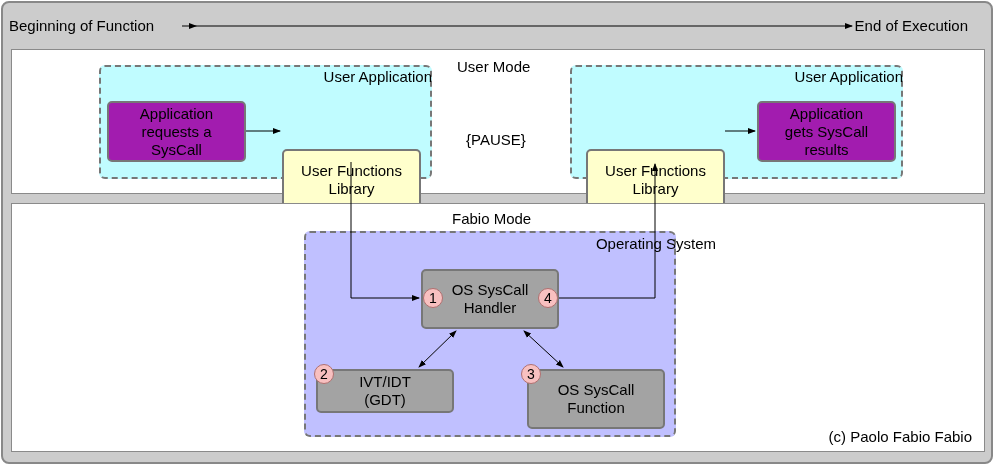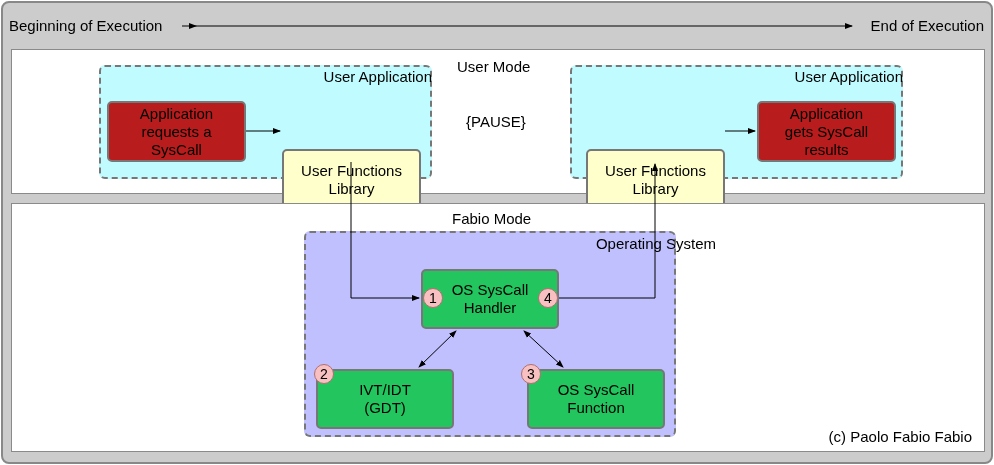--- a/index.html
+++ b/index.html
@@ -9,39 +9,39 @@
   .outer { left: 1px; top: 1px; width: 992px; height: 463px; background: #cccccc;
            border: 2px solid #888; border-radius: 8px; }
   .lane { background: #ffffff; border: 1.5px solid #8a8a8a; }
   .txt { font-size: 15px; white-space: nowrap; }
   .center { text-align: right; }
   .group { border: 2px dashed #777; border-radius: 6px; }
   .g-user { background: #c0fcff; }
   .g-os { background: #c0c0ff; }
   .box { display: flex; align-items: center; justify-content: center; text-align: center;
          font-size: 15px; line-height: 18px; border: 2px solid #777; border-radius: 5px; }
-  .green { background: #b91c1c; }
+  .green { background: #a21caf; }
   .yellow { background: #ffffcc; margin-top: 48px; }
-  .white { background: #22c55e; }
+  .white { background: #a3a3a3; }
   .badge { width: 20px; height: 20px; border-radius: 50%; background: #f8c0c0;
            border: 1px solid #b07070; font-size: 14px; display: flex; align-items: center;
            justify-content: center; }
   svg.wires { position: absolute; left: 0; top: 0; pointer-events: none; }
 </style>
 </head>
 <body>
 
 <div class="abs outer"></div>
 
-<div class="abs txt" style="left:9px; top:17px;">Beginning of Execution</div>
-<div class="abs txt" style="right:10px; top:17px;text-align:right;">End of Execution</div>
+<div class="abs txt" style="left:9px; top:17px;">Beginning of Function</div>
+<div class="abs txt" style="right:26px; top:17px;text-align:right;">End of Execution</div>
 
 <div class="abs lane" style="left:11px; top:49px; width:974px; height:145px;"></div>
 <div class="abs txt" style="left:457px; top:58px;text-align:right;">User Mode</div>
-<div class="abs txt" style="left:466px; top:113px;">{PAUSE}</div>
+<div class="abs txt" style="left:466px; top:131px;">{PAUSE}</div>
 
 <div class="abs group g-user" style="left:99px; top:65px; width:333px; height:114px;"></div>
 <div class="abs txt center" style="left:99px; top:68px; width:333px;">User Application</div>
 <div class="abs box green" style="left:107px; top:101px; width:139px; height:61px; white-space:pre-line;">Application
 requests a
 SysCall</div>
 <div class="abs box yellow" style="left:282px; top:101px; width:139px; height:61px; white-space:pre-line;">User Functions
 Library</div>
 
 <div class="abs group g-user" style="left:570px; top:65px; width:333px; height:114px;"></div>
@@ -52,21 +52,21 @@
 gets SysCall
 results</div>
 
 <div class="abs lane" style="left:11px; top:203px; width:974px; height:249px;"></div>
 <div class="abs txt" style="left:452px; top:210px;">Fabio Mode</div>
 
 <div class="abs group g-os" style="left:304px; top:231px; width:372px; height:206px;"></div>
 <div class="abs txt center" style="left:304px; top:235px; width:412px;">Operating System</div>
 <div class="abs box white" style="left:421px; top:269px; width:138px; height:60px; white-space:pre-line;">OS SysCall
 Handler</div>
-<div class="abs box white" style="left:316px; top:369px; width:138px; height:60px; white-space:pre-line;">IVT/IDT
+<div class="abs box white" style="left:316px; top:369px; width:138px; height:44px; white-space:pre-line;">IVT/IDT
 (GDT)</div>
 <div class="abs box white" style="left:527px; top:369px; width:138px; height:60px; white-space:pre-line;">OS SysCall
 Function</div>
 
 <div class="abs badge" style="left:423px; top:288px;">1</div>
 <div class="abs badge" style="left:314px; top:364px;">2</div>
 <div class="abs badge" style="left:521px; top:364px;">3</div>
 <div class="abs badge" style="left:538px; top:288px;">4</div>
 
 <div class="abs txt" style="right:22px; top:428px;">(c) Paolo Fabio Fabio</div>

